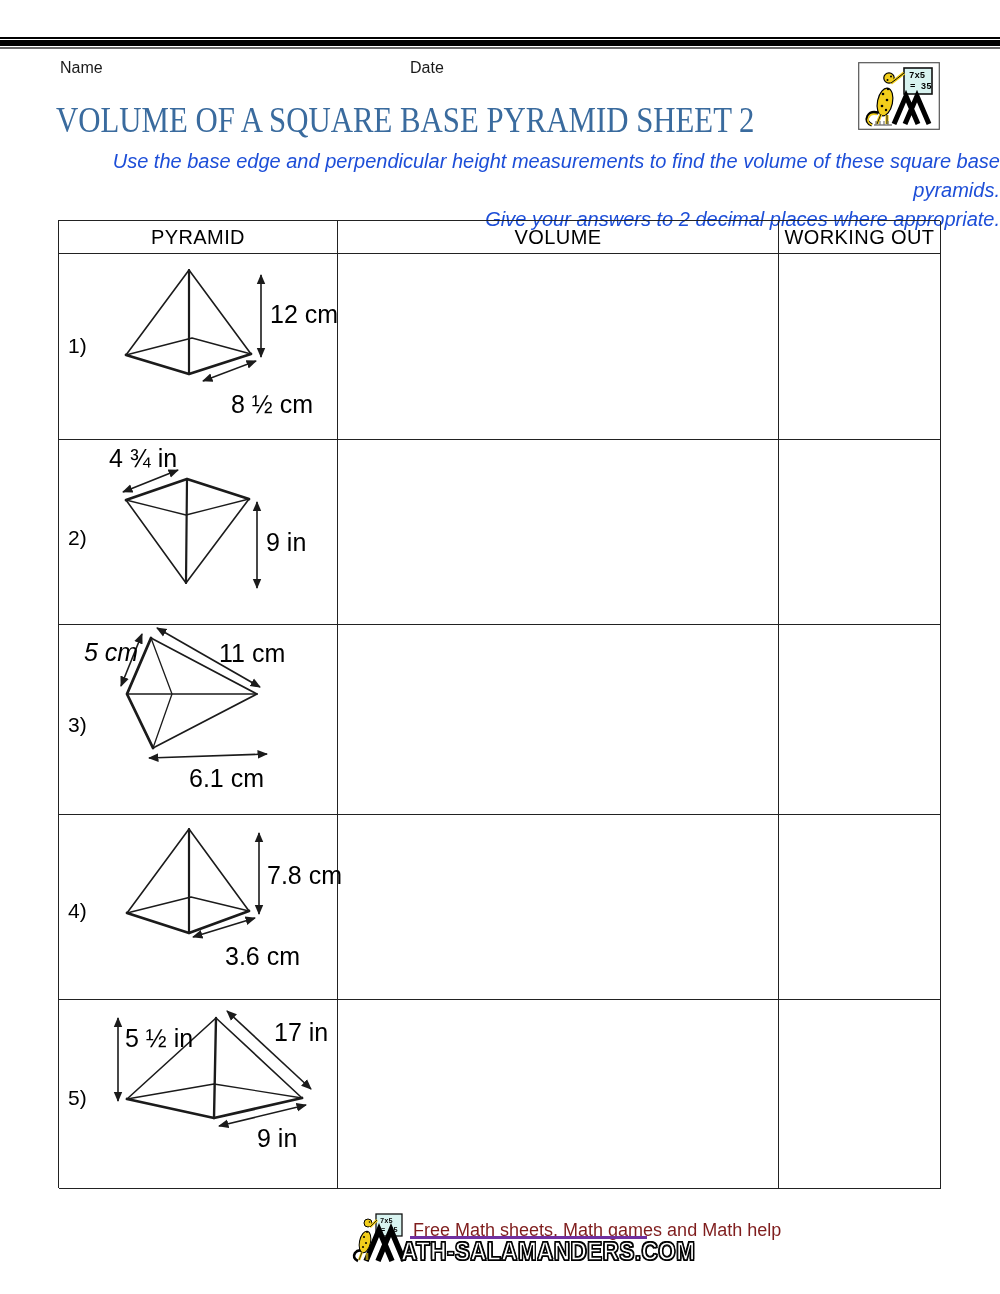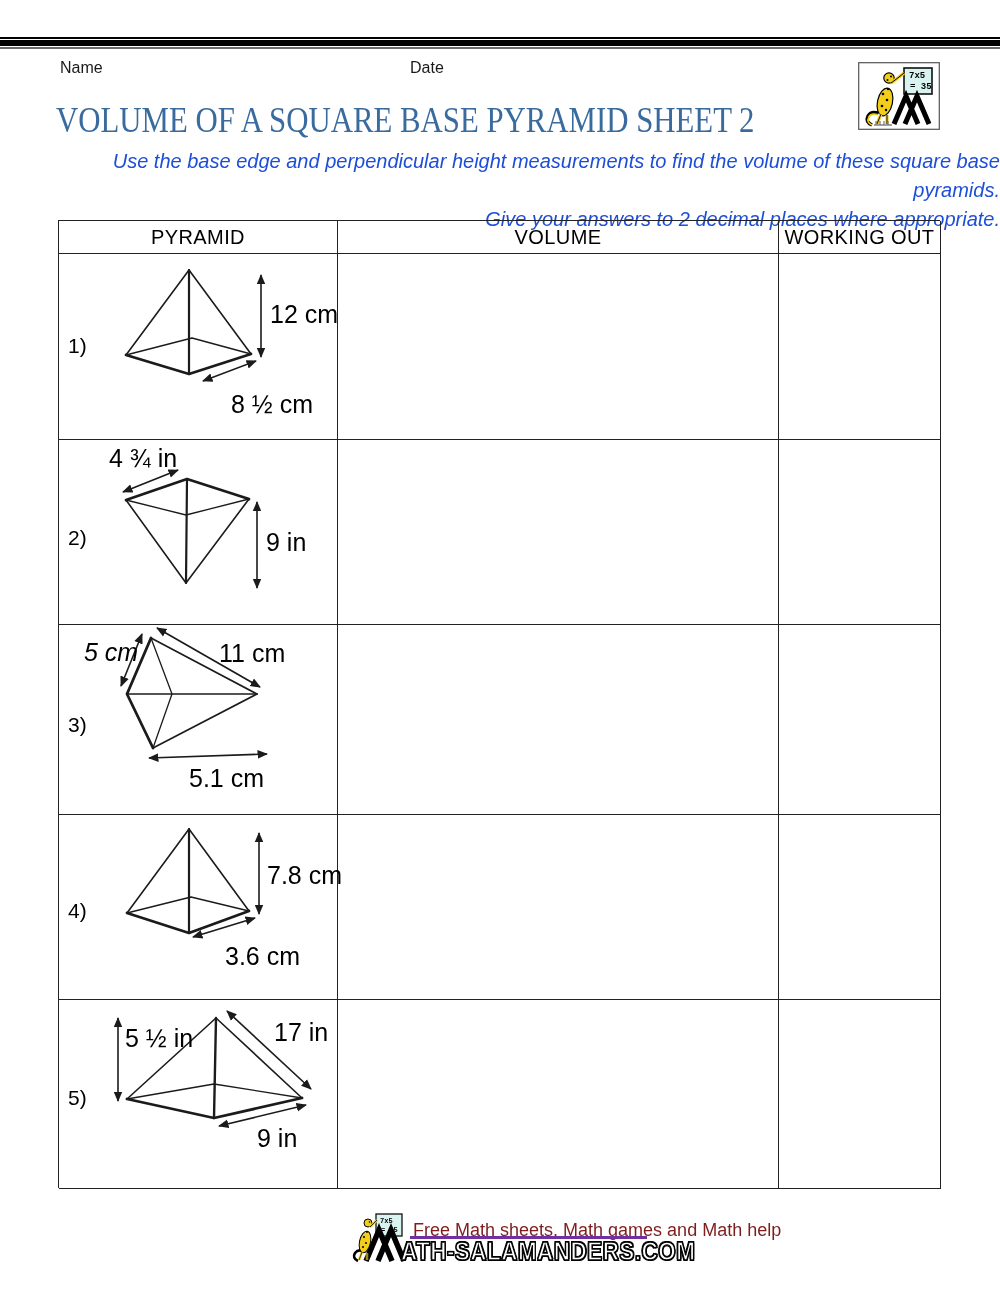--- a/index.html
+++ b/index.html
@@ -148,21 +148,21 @@
         <path class="edge" d="M68,69 L198,69" stroke-width="1.4"></path>
         <path class="edge" d="M92,13 L198,69" stroke-width="1.6"></path>
         <path class="edge" d="M94,123 L198,69" stroke-width="1.6"></path>
         <line class="arr" x1="83" y1="9" x2="62" y2="61"></line>
         <line class="arr" x1="98" y1="3" x2="201" y2="62"></line>
         <line class="arr" x1="90" y1="133" x2="208" y2="129"></line>
       </svg>
       <span class="row-num" style="top:88px;">3)</span>
       <span class="dim-label" style="left:25px;  top:13px;font-style:italic;">5 cm</span>
       <span class="dim-label" style="left:160px; top:14px;">11 cm</span>
-      <span class="dim-label" style="left:130px; top:139px;">5.1 cm</span>
+      <span class="dim-label" style="left:130px; top:139px;">6.1 cm</span>
     </div>
     <div class="cell"></div>
     <div class="cell"></div>
 
     <div class="cell">
       <svg class="fig" width="277" height="183" viewBox="0 0 277 183">
         <path class="edge" d="M68,98 L132,82 L190,96" stroke-width="1.3"></path>
         <path class="edge" d="M68,98 L130,118 L190,96" stroke-width="2.8"></path>
         <path class="edge" d="M130,14 L68,98" stroke-width="1.6"></path>
         <path class="edge" d="M130,14 L190,96" stroke-width="1.6"></path>

